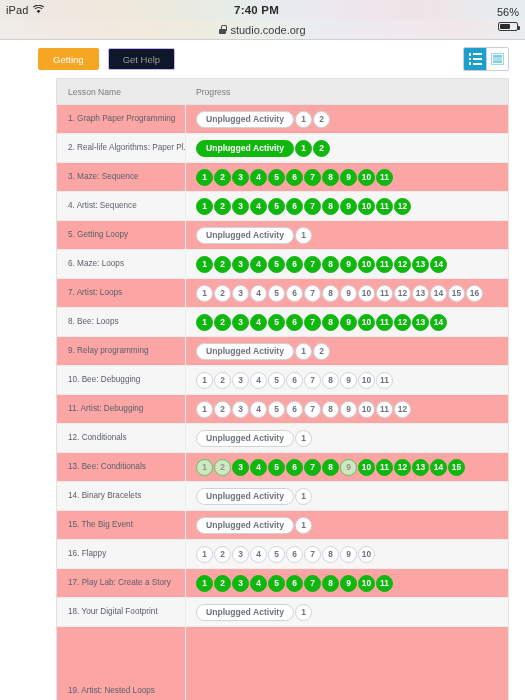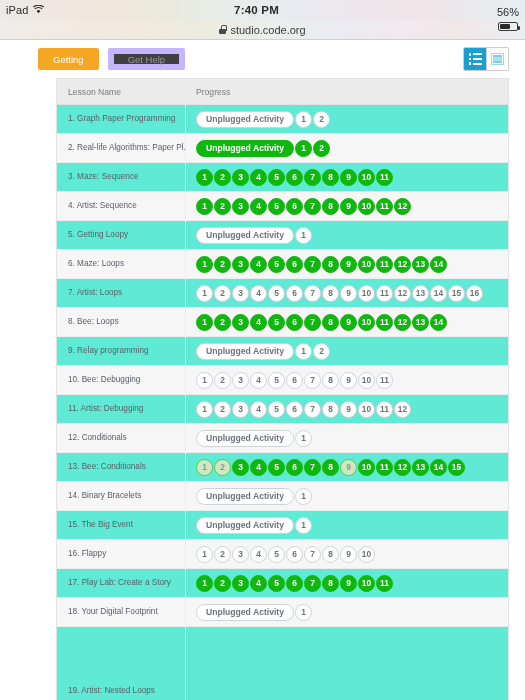--- a/index.html
+++ b/index.html
@@ -83,21 +83,21 @@
     display: flex; align-items: center;
     padding: 0 16px 0 38px;
   }
   .btn {
     height: 22px; padding: 0 14px;
     display: flex; align-items: center; justify-content: center;
     font-size: 9.5px; border-radius: 2px;
     cursor: pointer; white-space: nowrap;
   }
   .btn-continue { background: #f5a623; color: #ffffff; border: 1px solid #f5a623; }
-  .btn-help { background: #404040; color: #9a9a9a; border: 6px solid #c4b5fd; margin-left: 9px; }
+  .btn-help { background: #0f172a; color: #9a9a9a; border: 1px solid #c4b5fd; margin-left: 9px; }
 
   .view-toggle { margin-left: auto; display: flex; border: 1px solid #cdcdcd; border-radius: 2px; overflow: hidden; }
   .vt { width: 22px; height: 22px; display: flex; align-items: center; justify-content: center; cursor: pointer; }
   .vt.active { background: #1b9fd0; }
   .vt.inactive { background: #ffffff; border-left: 1px solid #cdcdcd; }
 
   .ic-detail { width: 13px; height: 12px; display: flex; flex-direction: column; justify-content: space-between; }
   .ic-detail span { display: flex; align-items: center; gap: 2px; height: 2.6px; }
   .ic-detail span i { display:block; width: 2.6px; height: 2.6px; background: #ffffff; }
   .ic-detail span b { display:block; flex: 1; height: 2.2px; background: #ffffff; }
@@ -114,21 +114,21 @@
     display: flex; height: 26px; align-items: center;
     background: #ebebeb; border-bottom: 1px solid #e2e2e2;
   }
   .th { font-size: 8.6px; color: #7a7a7a; padding-left: 11px; }
   .th-name { width: 129px; }
   .th-prog { flex: 1; padding-left: 10px; }
 
   .row { display: flex; border-bottom: 1px solid #ececec; min-height: 29px; align-items: stretch; }
   .row:last-child { border-bottom: none; flex-direction: column; }
   .row.alt { background: #f6f6f6; }
-  .row.plain { background: #5eead4; }
+  .row.plain { background: #fca5a5; }
 
   .cell-name {
     width: 129px; flex: 0 0 129px;
     display: flex; align-items: center;
     font-size: 8.2px; color: #5b6069;
     padding: 6px 7px 6px 11px;
     border-right: 1px solid #ececec;
     line-height: 1.3;
     white-space: nowrap; overflow: hidden;
   }

